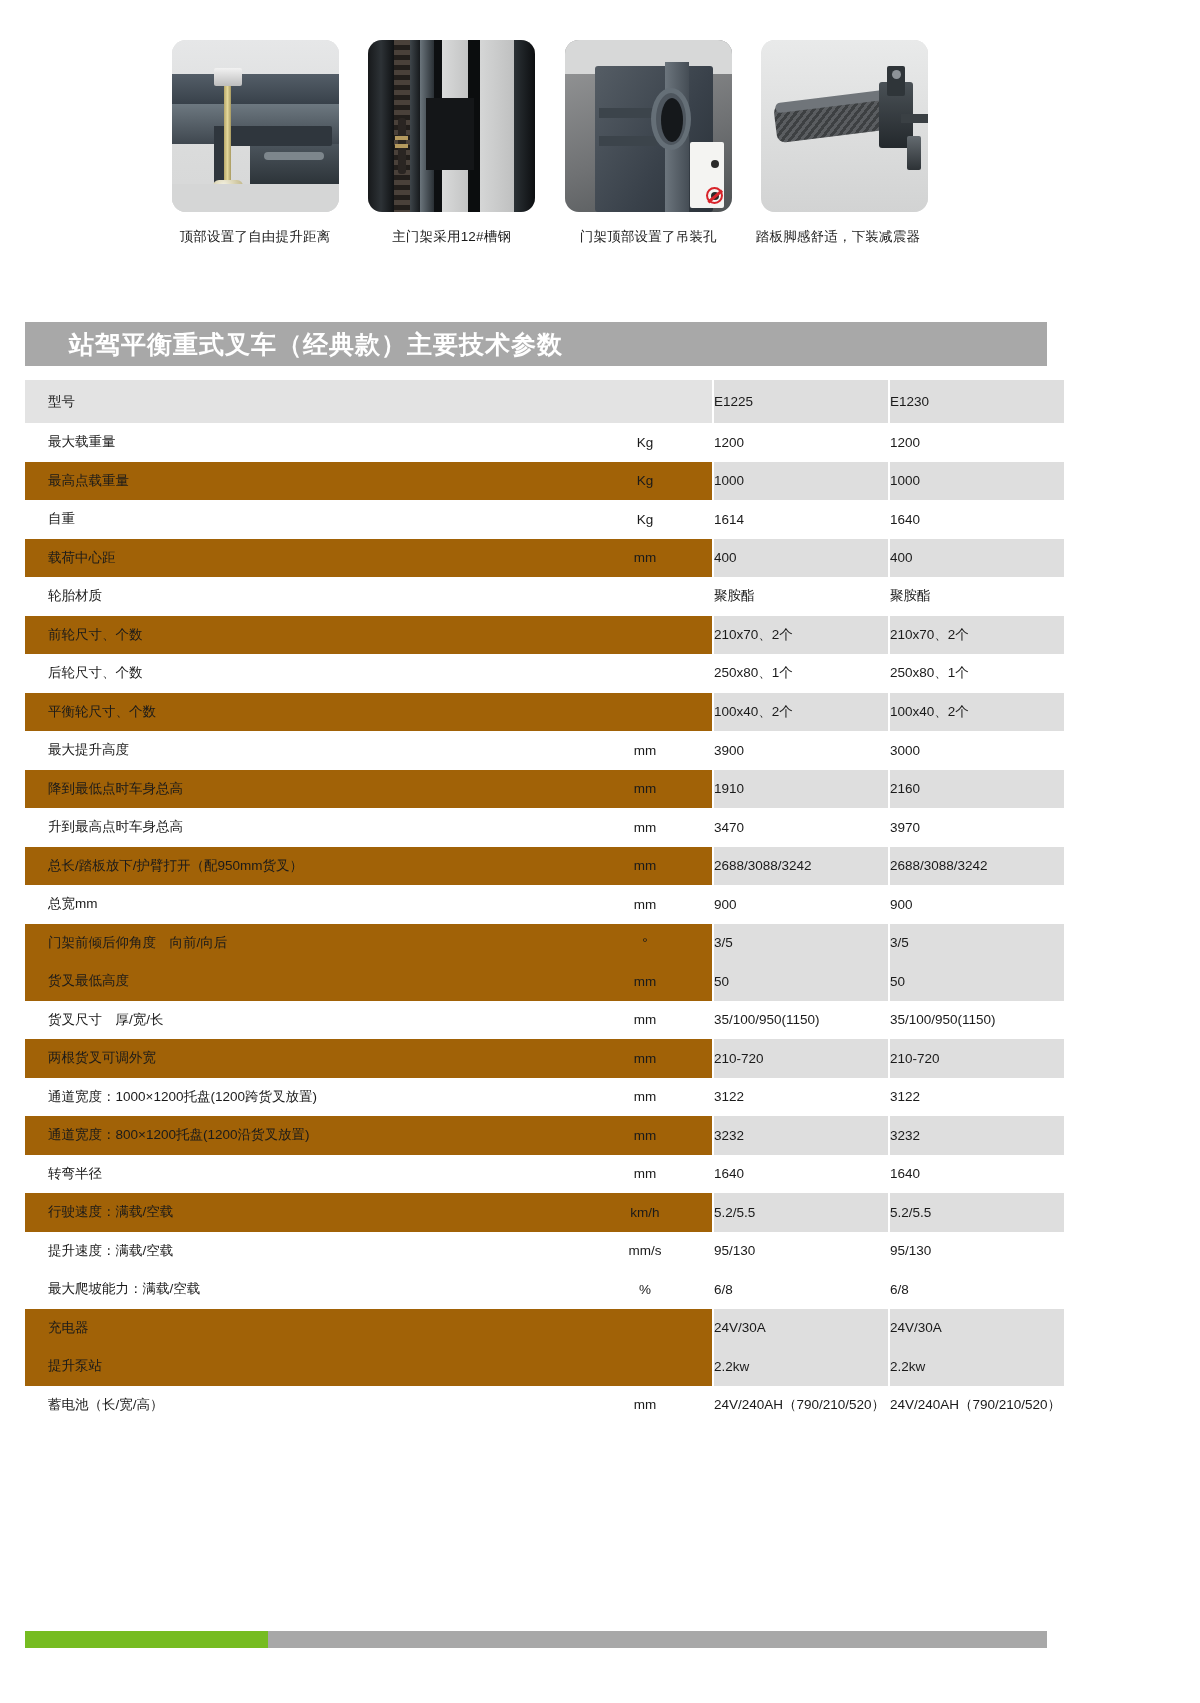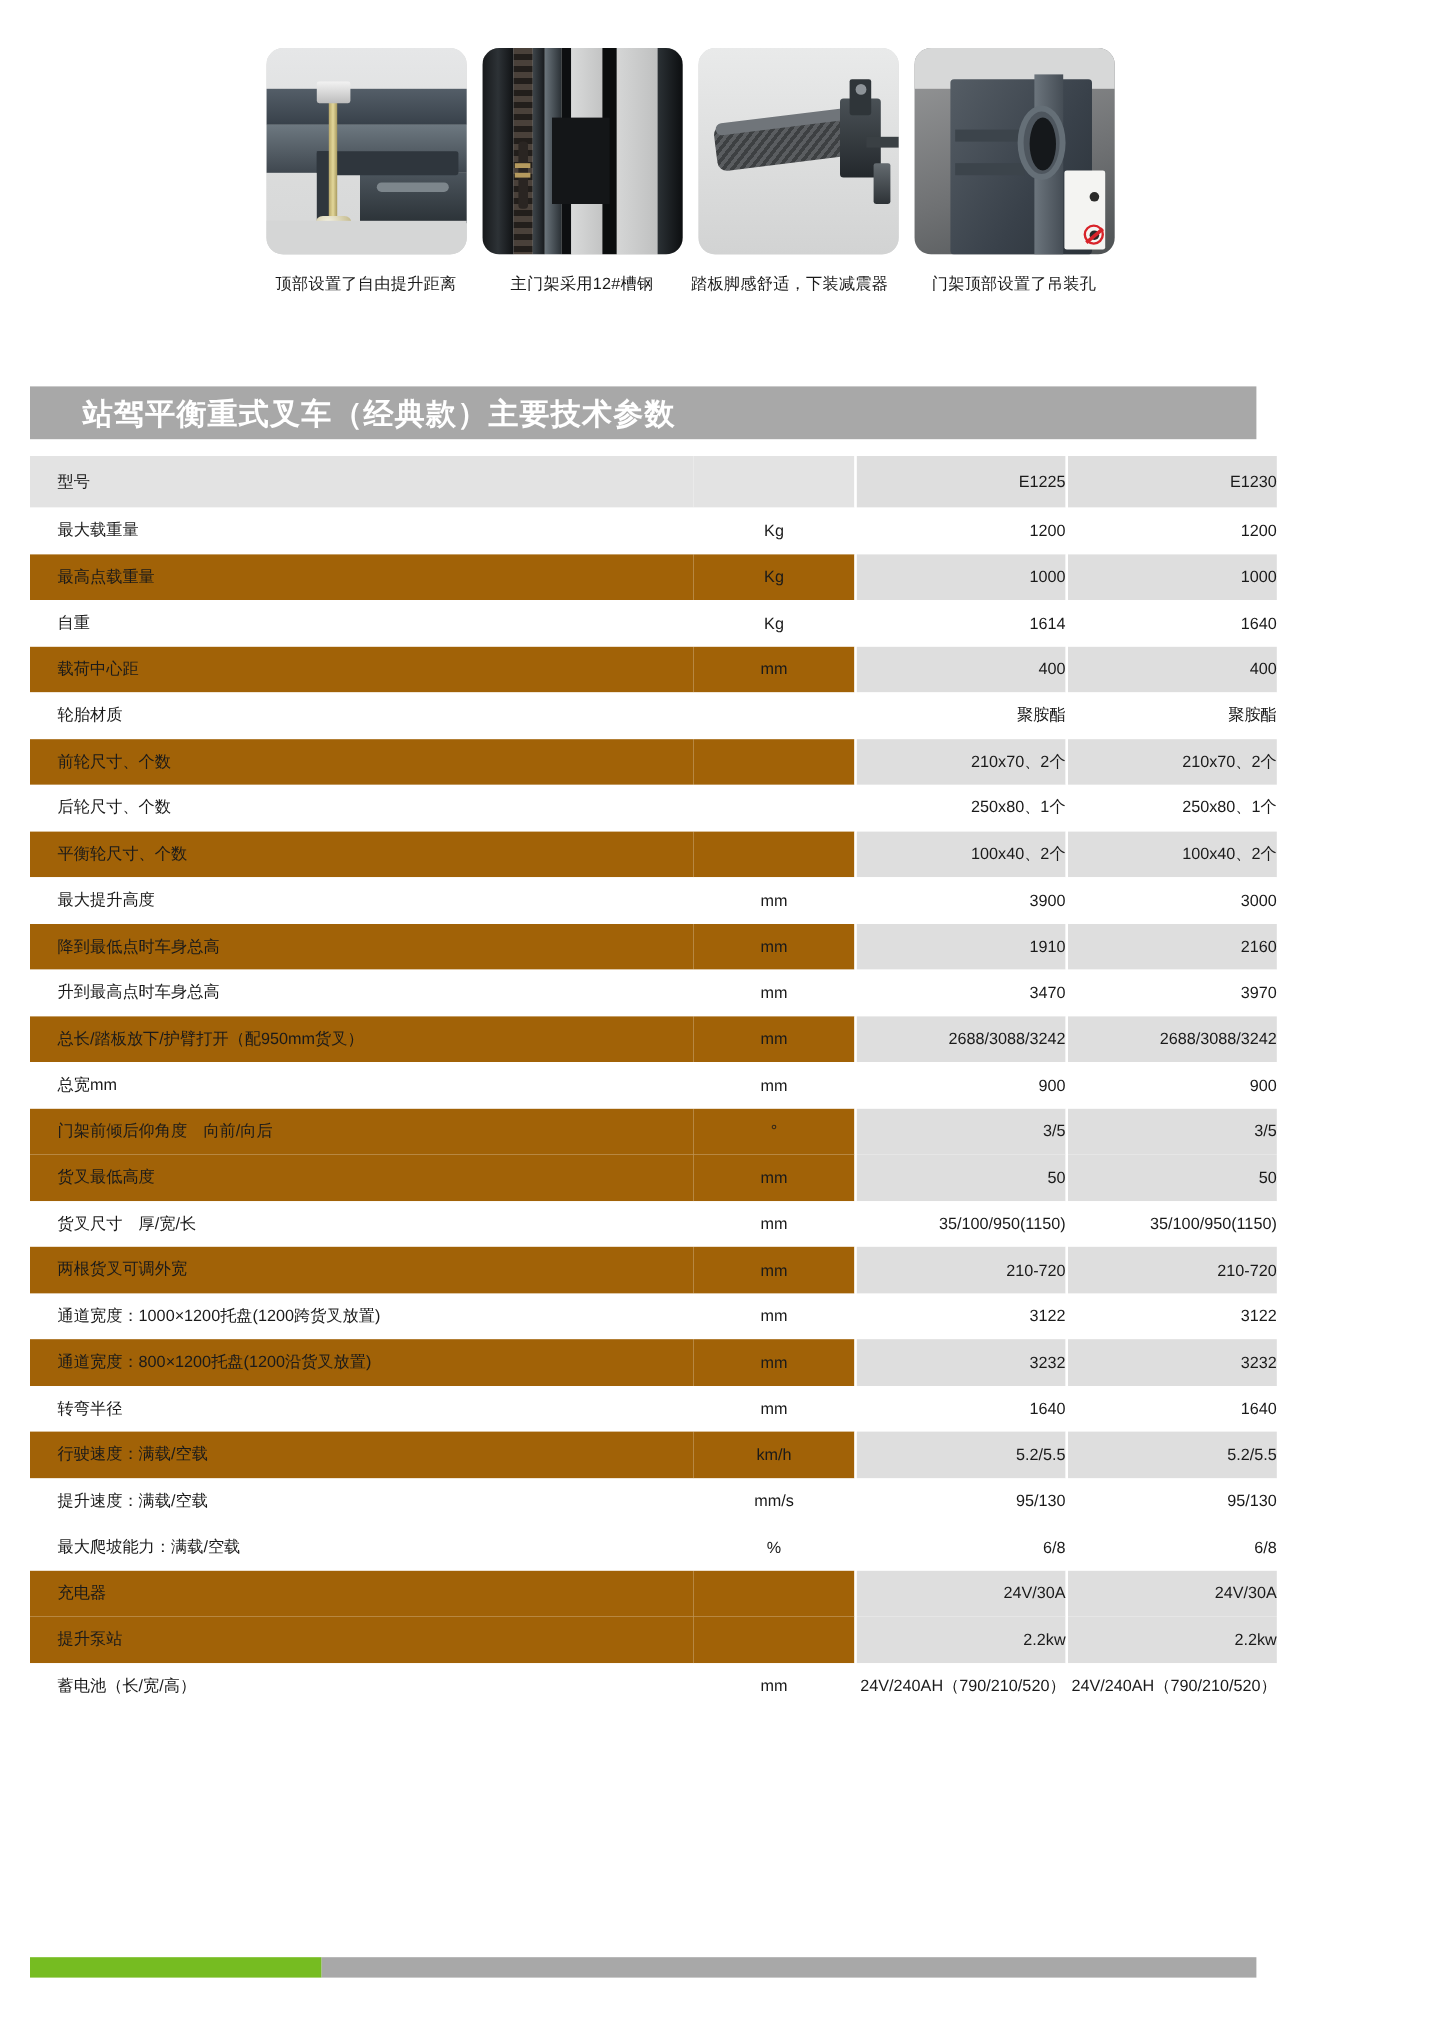--- a/index.html
+++ b/index.html
@@ -15,21 +15,21 @@
     position: relative;
     overflow: hidden;
   }
 
   
   .feature-strip {
     position: absolute;
     left: 165px; top: 40px;
     width: 770px;
     display: flex;
-    justify-content: flex-end;
+    justify-content: space-between;
   }
   .feature-cell { width: 180px; }
   .feature-thumb {
     width: 167px; height: 172px;
     border-radius: 14px;
     overflow: hidden;
     position: relative;
     background: #dcdcdc;
     margin: 0 auto;
   }
@@ -129,21 +129,21 @@
   .spec-table td {
     height: 38.5px;
     font-size: 13.5px;
     color: #1a1a1a;
     padding: 0;
     vertical-align: middle;
     border: none;
   }
   .c-name { width: 553px; padding-left: 23px !important; text-align: left; }
   .c-unit { width: 134px; text-align: center; }
-  .c-val  { width: 174px; text-align: right; }
+  .c-val  { width: 174px; text-align: left; }
   .spacer { width: 2px; padding:0 !important; background:#fff !important; }
 
   tr.shaded .c-name, tr.shaded .c-unit { background: #a16207; }
   tr.shaded .c-val { background: #dedede; }
   tr.plain .c-name, tr.plain .c-unit { background: #ffffff; }
   tr.plain .c-val { background: #ffffff; }
   tr.header-row .c-name, tr.header-row .c-unit { background: #e3e3e3; }
   tr.header-row .c-val { background: #dedede; }
   tr.header-row td { height: 43px; }
 
@@ -195,50 +195,50 @@
       <div class="t2-plate"></div>
         <div class="t2-wire"></div>
       <div class="t2-pin"></div>
         <div class="t2-pin2"></div>
     </div>
     <div class="feature-caption">主门架采用12#槽钢</div>
   </div>
 
   <div class="feature-cell">
     <div class="feature-thumb">
-      <div class="t4-bg"></div>
-      <div class="t4-pad"></div>
-        <div class="t4-pad2"></div>
-      <div class="t4-arm"></div>
-        <div class="t4-arm2"></div>
-      <div class="t4-bolt"></div>
-        <div class="t4-rod"></div>
-        <div class="t4-sh"></div>
-    </div>
-    <div class="feature-caption cap-wide">踏板脚感舒适，下装减震器</div>
-  </div>
-
-  <div class="feature-cell">
-    <div class="feature-thumb">
       <div class="t3-bg"></div>
         <div class="t3-top"></div>
       <div class="t3-body"></div>
         <div class="t3-bar"></div>
         <div class="t3-bar2"></div>
       <div class="t3-edge"></div>
       <div class="t3-hole-o"></div>
         <div class="t3-hole-i"></div>
       <div class="t3-lbl"></div>
         <div class="t3-fig"></div>
       <div class="t3-fig2"></div>
         <div class="t3-ban"></div>
     </div>
     <div class="feature-caption">门架顶部设置了吊装孔</div>
   </div>
 
+  <div class="feature-cell">
+    <div class="feature-thumb">
+      <div class="t4-bg"></div>
+      <div class="t4-pad"></div>
+        <div class="t4-pad2"></div>
+      <div class="t4-arm"></div>
+        <div class="t4-arm2"></div>
+      <div class="t4-bolt"></div>
+        <div class="t4-rod"></div>
+        <div class="t4-sh"></div>
+    </div>
+    <div class="feature-caption cap-wide">踏板脚感舒适，下装减震器</div>
+  </div>
+
 </div>
 
 <div class="title-bar">
   <h1>站驾平衡重式叉车（经典款）主要技术参数</h1>
 </div>
 
 <table class="spec-table">
   <tbody id="spec-body">
       <tr class="shaded header-row">
         <td class="c-name">型号</td>

